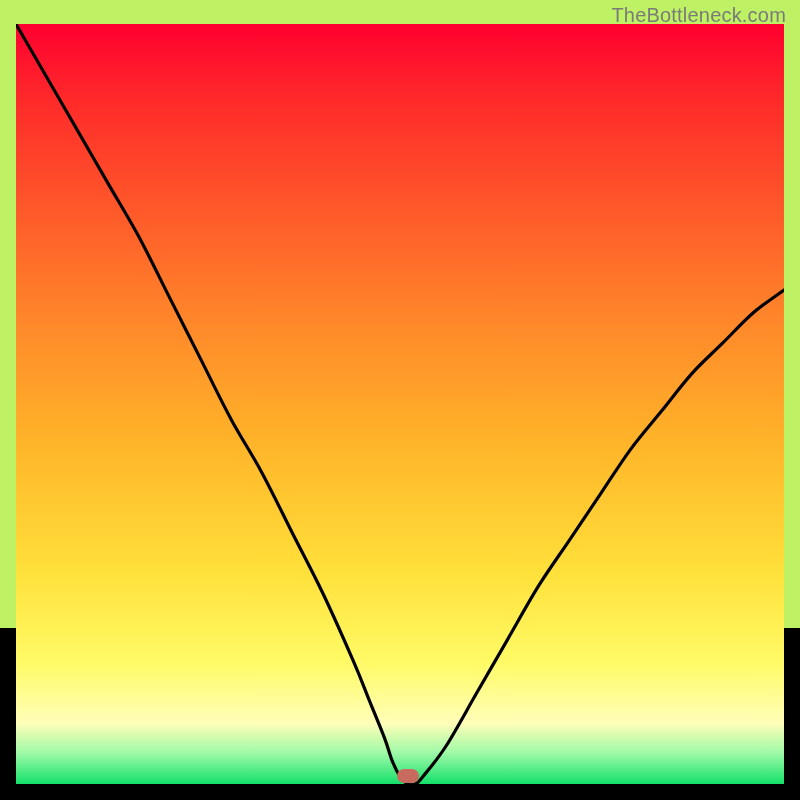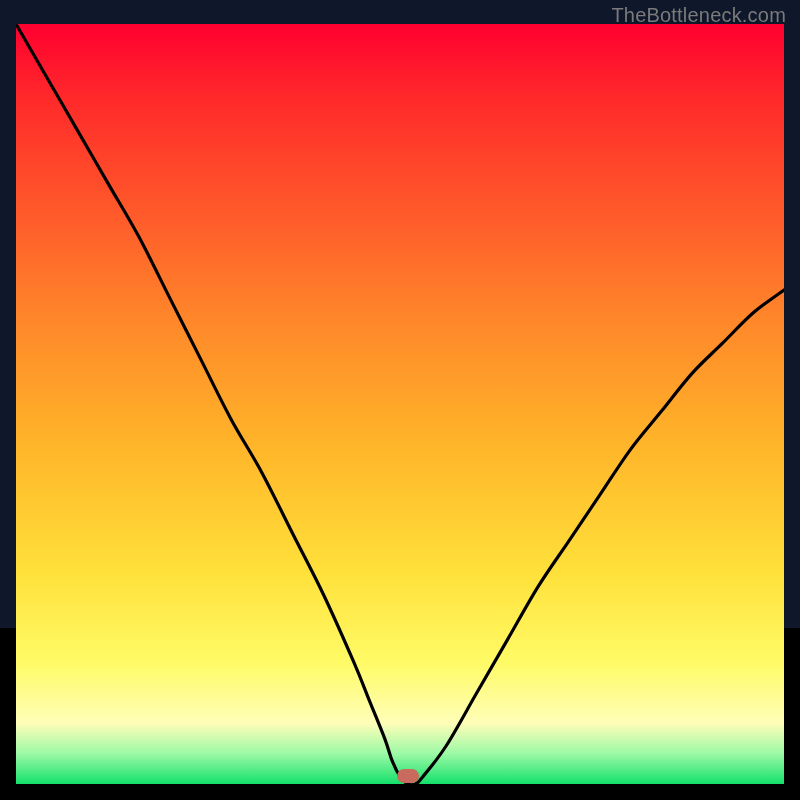--- a/index.html
+++ b/index.html
@@ -8,21 +8,21 @@
     width: 800px;
     height: 800px;
     background: #000;
     overflow: hidden;
     font-family: Arial, Helvetica, sans-serif;
   }
   .frame {
     position: relative;
     width: 800px;
     height: 628px;
-    background: #0f172a;
+    background: #bef264;
   }
   .plot {
     position: absolute;
     left: 16px;
     top: 24px;
     width: 768px;
     height: 760px;
     
     background: linear-gradient(
       to bottom,

